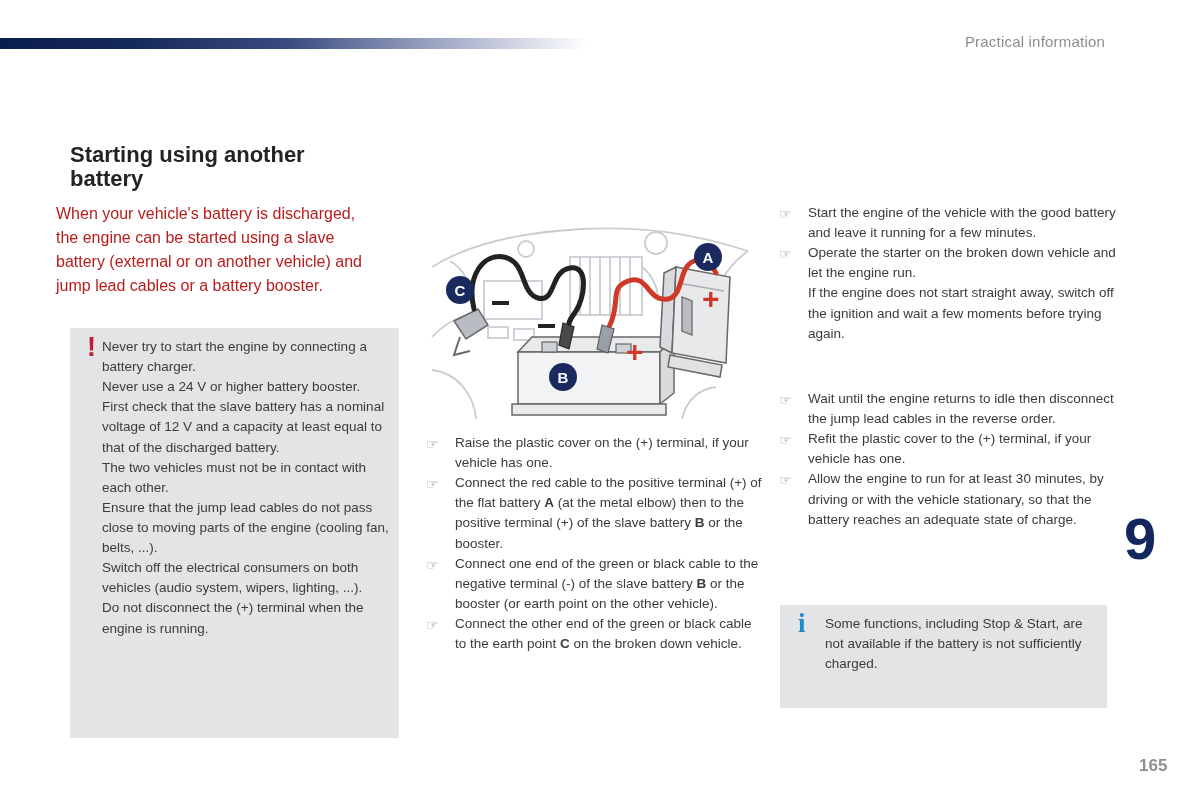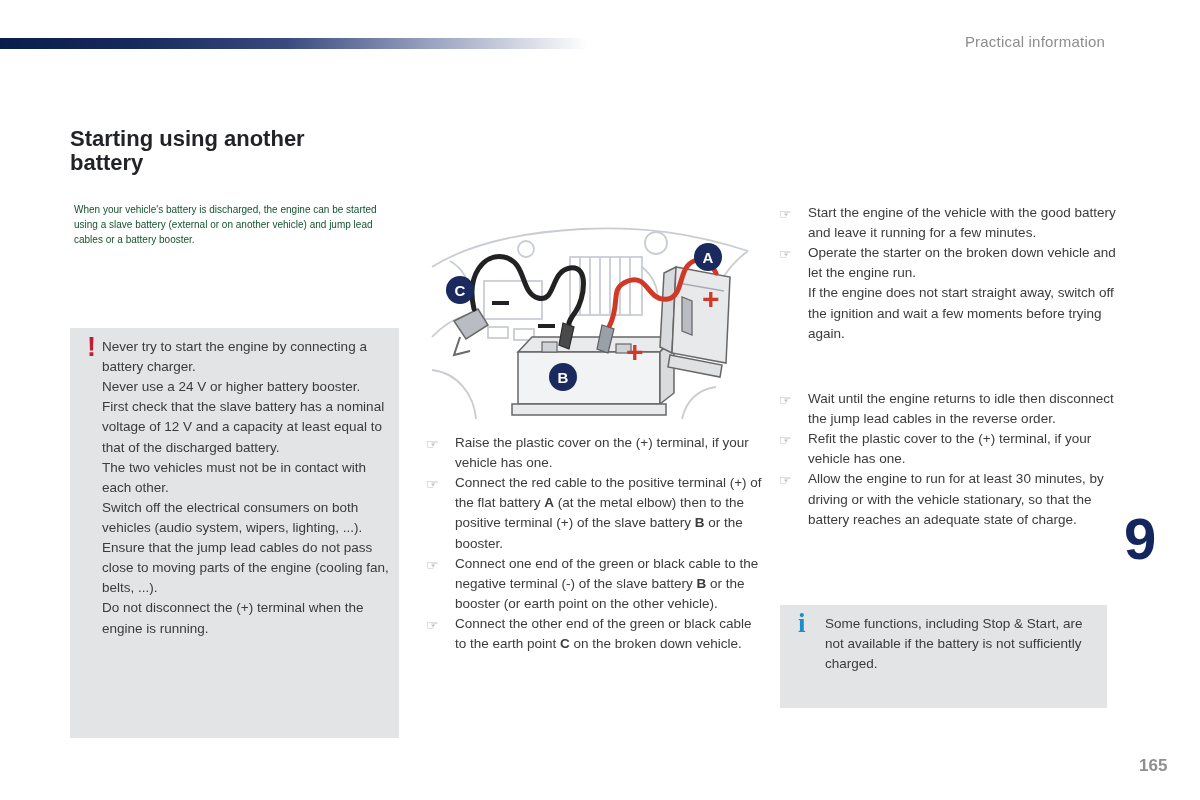--- a/index.html
+++ b/index.html
@@ -10,26 +10,26 @@
   
   .topbar{
     position:absolute;left:0;top:38px;width:600px;height:11px;
     background:linear-gradient(90deg,#0a1e4d 0%,#16295b 22%,#3a4c7f 48%,#9aa3c1 72%,rgba(255,255,255,0) 98%);
   }
   .section-label{
     position:absolute;top:33px;right:95px;font-size:15px;color:#8d8d8d;letter-spacing:.2px;text-align:center;
   }
   
   .title{
-    position:absolute;left:70px;top:127px;width:280px;
+    position:absolute;left:70px;top:143px;width:280px;
     font-size:22px;font-weight:bold;color:#222326;line-height:1.1;
   }
   .intro{
-    position:absolute;left:74px;top:202px;width:320px;
-    font-size:10px;line-height:1.5;color:#14532d;
+    position:absolute;left:56px;top:202px;width:320px;
+    font-size:16px;line-height:1.5;color:#b91c1c;
   }
   .warning-box{
     position:absolute;left:70px;top:328px;width:329px;height:410px;background:#e3e4e6;
   }
   .warning-icon{
     position:absolute;left:17px;top:5px;color:#c41d33;font-size:27px;font-weight:bold;line-height:1.1;
   }
   .warning-text{
     margin:9px 10px 0 32px;font-size:13.5px;line-height:1.49;color:#3b3b3b;
   }
@@ -73,22 +73,22 @@
   <div class="title">Starting using another battery</div>
   <div class="intro">When your vehicle's battery is discharged, the engine can be started using a slave battery (external or on another vehicle) and jump lead cables or a battery booster.</div>
 
   <div class="warning-box">
     <div class="warning-icon">!</div>
     <div class="warning-text">
         <div>Never try to start the engine by connecting a battery charger.</div>
         <div>Never use a 24 V or higher battery booster.</div>
         <div>First check that the slave battery has a nominal voltage of 12 V and a capacity at least equal to that of the discharged battery.</div>
         <div>The two vehicles must not be in contact with each other.</div>
+        <div>Ensure that the jump lead cables do not pass close to moving parts of the engine (cooling fan, belts, ...).</div>
         <div>Switch off the electrical consumers on both vehicles (audio system, wipers, lighting, ...).</div>
-        <div>Ensure that the jump lead cables do not pass close to moving parts of the engine (cooling fan, belts, ...).</div>
         <div>Do not disconnect the (+) terminal when the engine is running.</div>
       </div>
   </div>
 
   <div class="figure">
     <svg viewBox="0 0 320 215" xmlns="http://www.w3.org/2000/svg">
 
       <g fill="none" stroke="#c9cdd3" stroke-width="1.8">
         <path d="M2,62 C40,38 95,27 152,24 C212,21 262,28 318,46"></path>
         <path d="M318,46 C296,62 282,86 278,116"></path>

